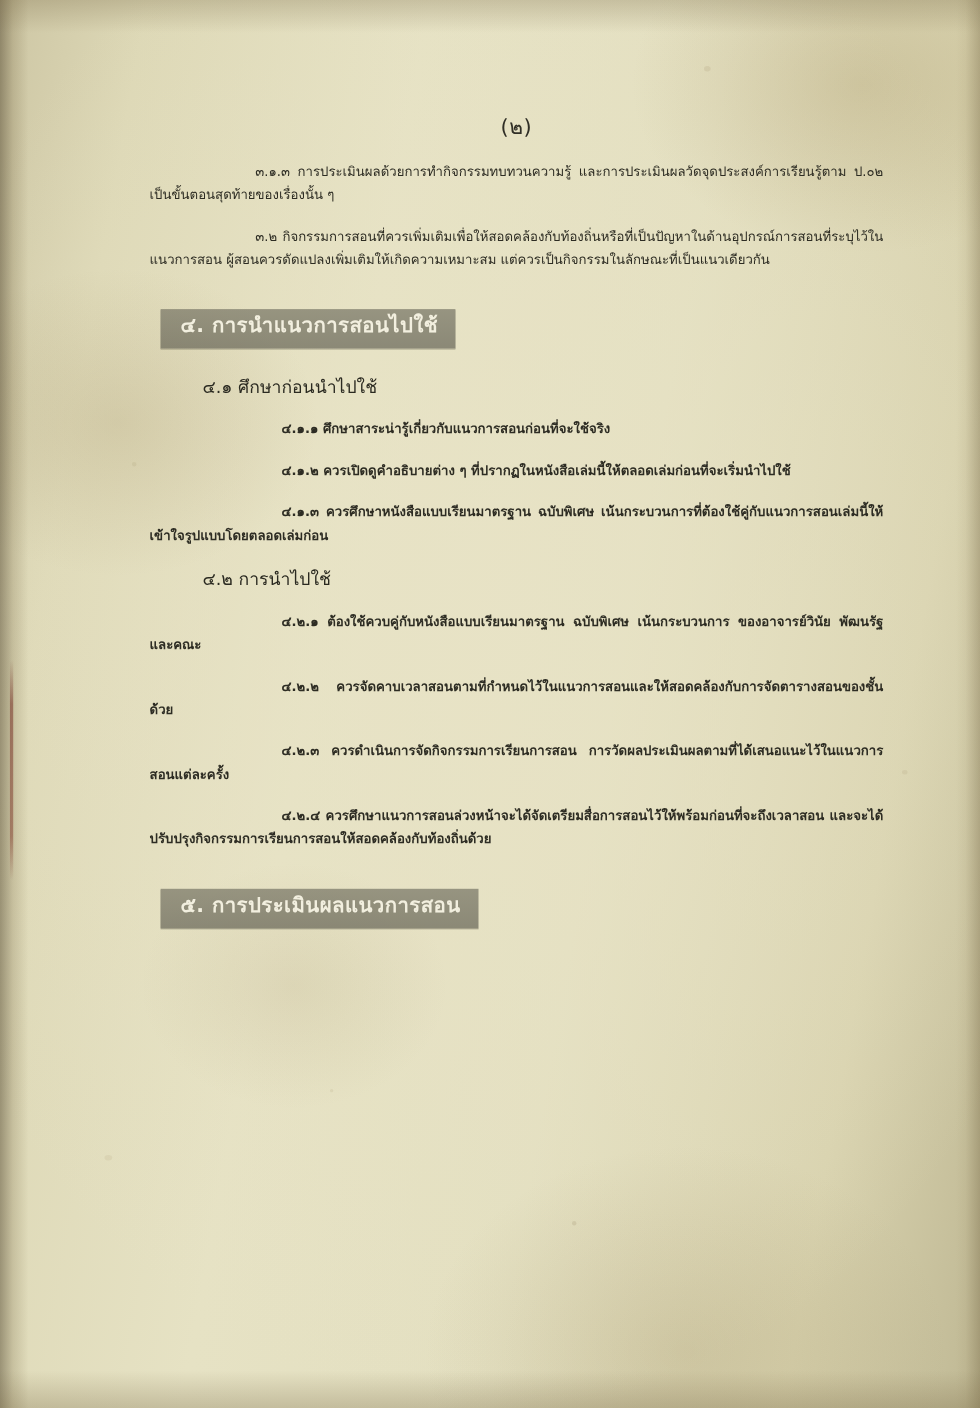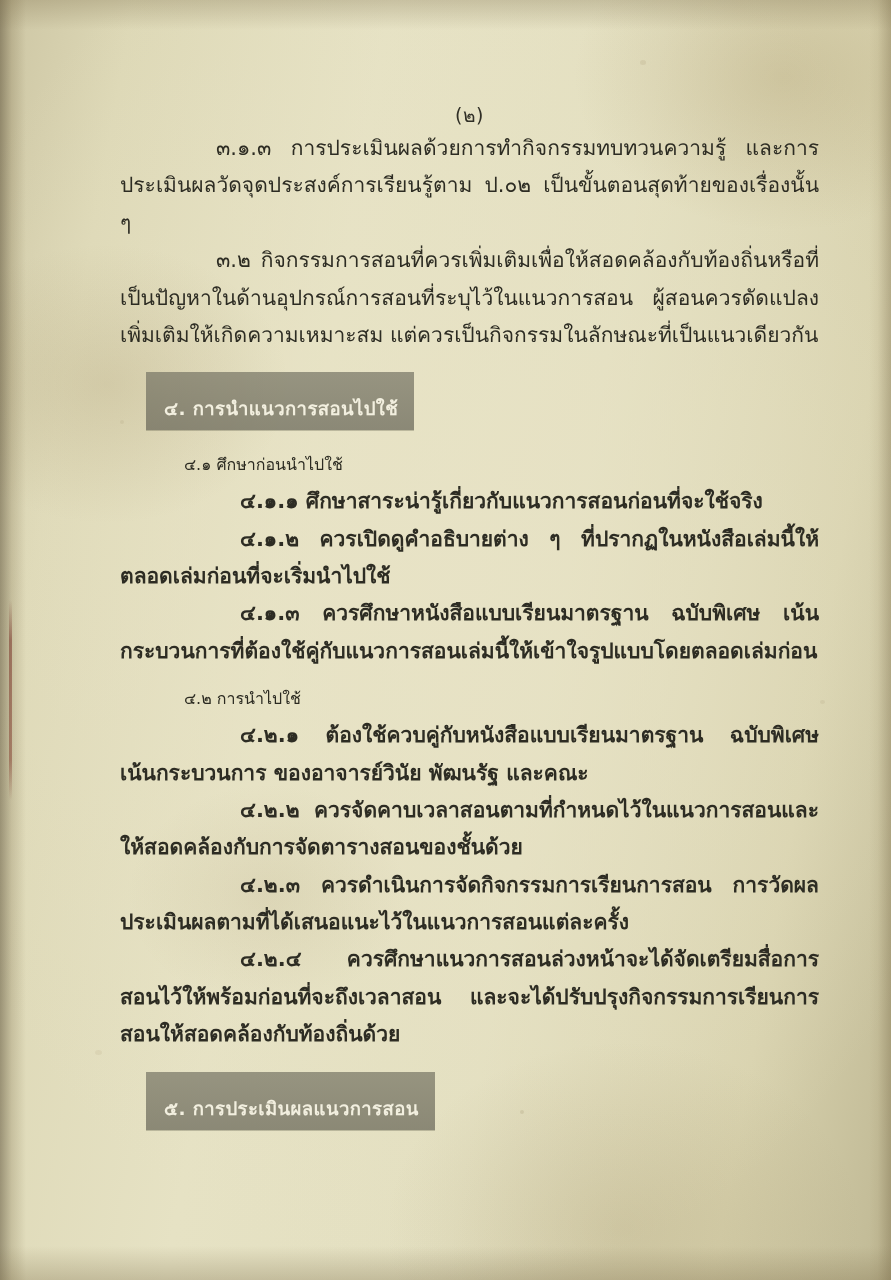--- a/index.html
+++ b/index.html
@@ -76,39 +76,39 @@
     color: #2b2a22;
   }
   .page-number {
     text-align: center;
     font-size: 19px;
     margin-top: 100px;
     letter-spacing: 0.5px;
     color: #302f26;
   }
   p.body {
-    font-size: 21px;
+    font-size: 12px;
     line-height: 1.78;
-    margin: 0;
+    margin: 16px;
     text-align: justify;
     text-justify: inter-word;
     color: #2d2c23;
   }
   p.indent2 { text-indent: 96px; }
   p.indent3 { text-indent: 120px; font-weight: bold; }
   .gap-s { margin-top: 2px; }
   .gap-m { margin-top: 8px; }
 
   .section-head {
     display: inline-block;
     background: linear-gradient(180deg, rgba(120,118,102,0.72), rgba(104,102,88,0.72));
     color: #f2efdf;
     font-size: 18.5px;
     font-weight: bold;
-    padding: 22px 16px 7px 18px;
+    padding: 0 16px 7px 18px;
     margin: 18px 0 6px 26px;
     letter-spacing: 0.4px;
     box-shadow: 0 1px 0 rgba(60,58,45,0.25);
   }
   .sub-head {
     font-size: 16px;
     font-weight: normal;
     margin: 16px 0 6px 64px;
     color: #2b2a21;
   }

